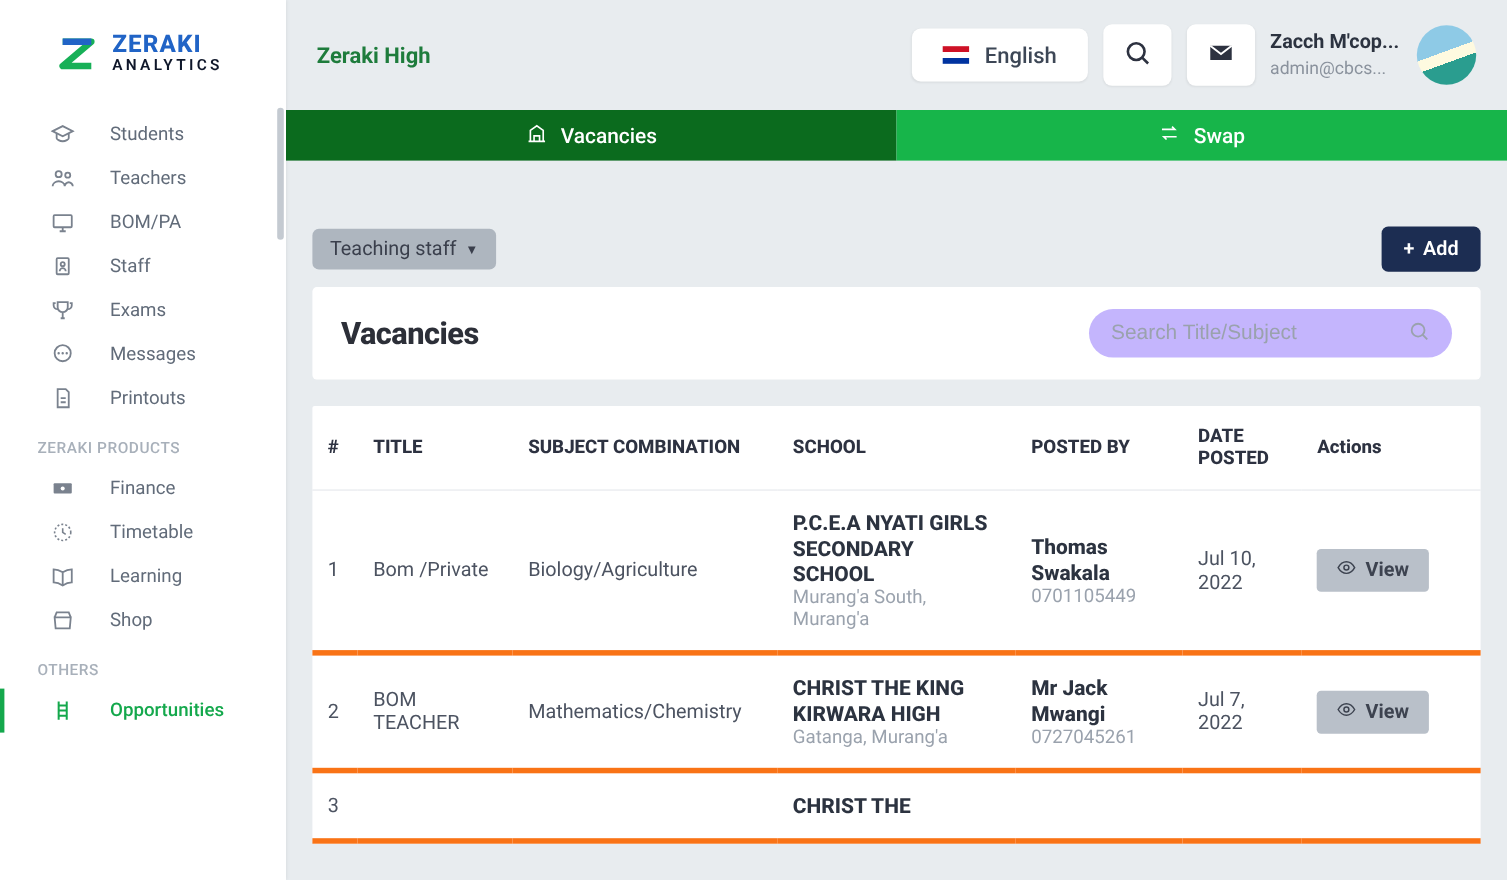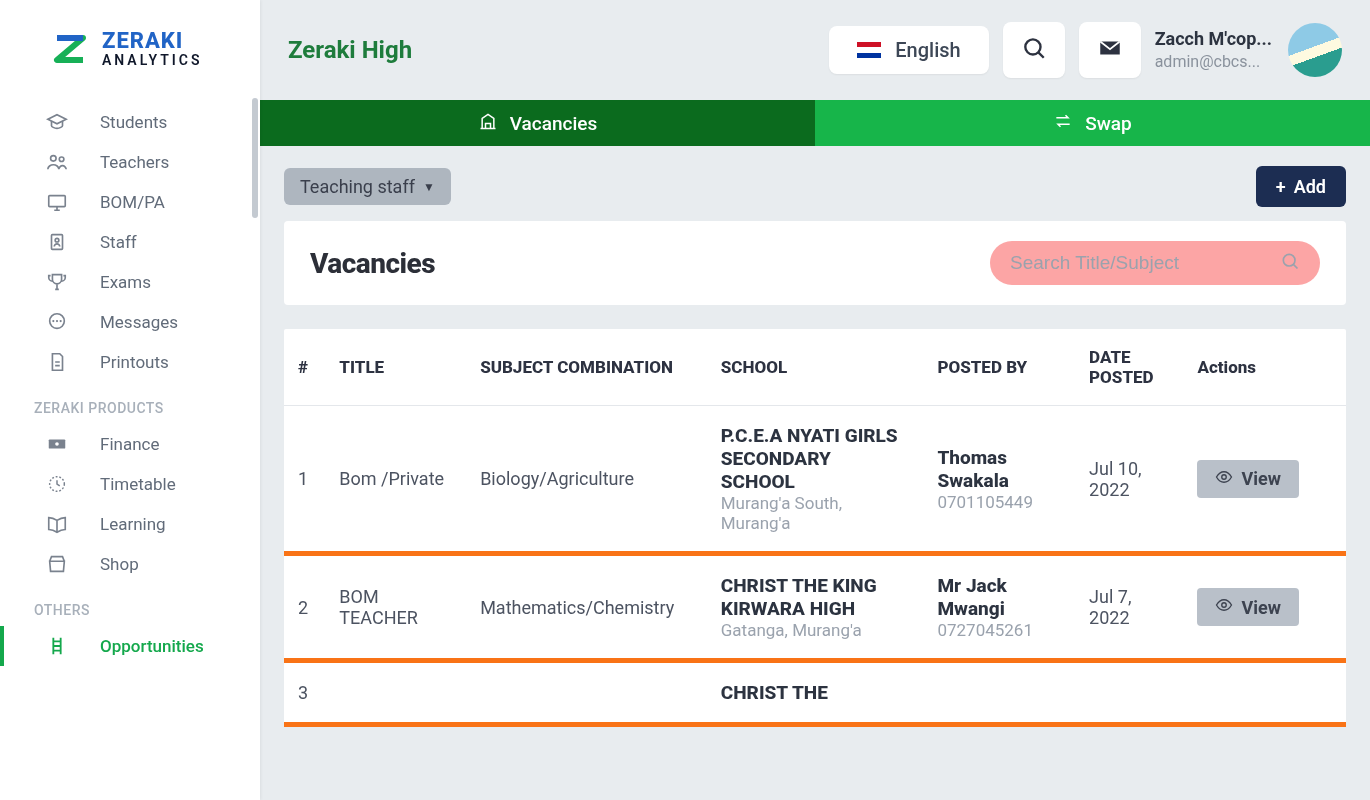--- a/index.html
+++ b/index.html
@@ -72,21 +72,21 @@
   }
 
   
   .main { flex:1; display:flex; flex-direction:column; min-width:0; }
   .topbar {
     height: 100px;
     display:flex; align-items:center;
     padding: 0 28px;
   }
   .school-name {
-    color:#1e7c3c; font-weight:700; font-size:24px;
+    color:#1e7c3c; font-weight:700; font-size:20px;
   }
   .top-spacer { flex:1; }
   .lang-box {
     background:#fff; border-radius:8px; padding:12px 28px;
     display:flex; align-items:center; gap:14px;
     font-size:20px; color:#3d4756; font-weight:500;
     box-shadow:0 1px 2px rgba(0,0,0,0.06);
     margin-right:14px; cursor:pointer;
   }
   .flag {
@@ -110,40 +110,40 @@
   }
 
   .tabs { display:flex; height:46px; }
   .tab {
     flex:1; display:flex; align-items:center; justify-content:center; gap:12px;
     color:#fff; font-size:19px; font-weight:500; cursor:pointer;
   }
   .tab.active { background:#0b6b1e; }
   .tab.inactive { background:#17b54a; }
 
-  .content { padding:20px 24px; flex:1; overflow:hidden; }
+  .content { padding:20px 24px; flex:1; overflow:hidden;margin-top:40px; }
   .row-bar { display:flex; align-items:center; margin-bottom:14px; }
   .dropdown {
     background:#aeb6bf; border-radius:6px; padding:8px 16px;
     font-size:18px; color:#3a3f4c; display:flex; align-items:center; gap:8px; cursor:pointer;
   }
   .dropdown .caret { font-size:12px; }
   .row-spacer{flex:1;}
   .add-btn {
     background:#1c2d52; color:#fff; padding:10px 20px; border-radius:6px;
     font-size:18px; font-weight:600; display:flex; align-items:center; gap:8px; cursor:pointer;
   }
 
   .panel-head {
     background:#fff; border-radius:4px; padding:20px 26px;
     display:flex; align-items:center; gap:20px; margin-bottom:24px;
   }
   .panel-title { font-size:28px; font-weight:800; color:#2c2f38; letter-spacing:-0.5px; flex:1; }
   .search-wrap {
-    background:#fca5a5; border-radius:24px; padding:10px 20px;
+    background:#c4b5fd; border-radius:24px; padding:10px 20px;
     display:flex; align-items:center; width:330px;
   }
   .search-wrap input {
     border:none; background:transparent; outline:none; font-size:19px; flex:1; color:#555;
   }
   .search-wrap input::placeholder { color:#9aa2ad; }
 
   .table-wrap { background:#fff; border-radius:2px; }
   table { width:100%; border-collapse:collapse; }
   th {

